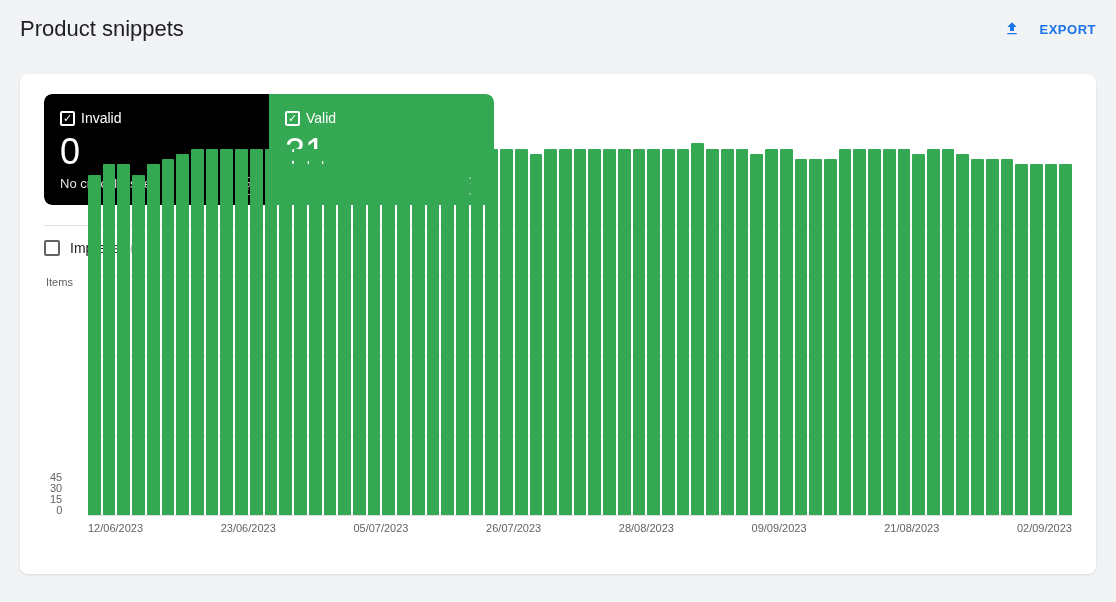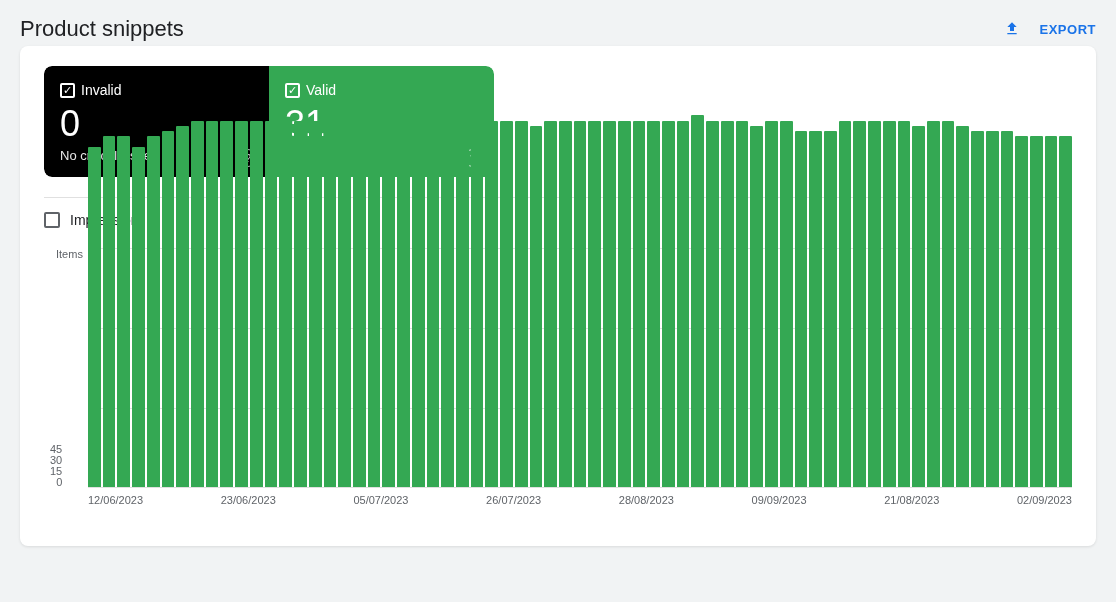--- a/index.html
+++ b/index.html
@@ -13,21 +13,21 @@
     .page {
       width: 1116px;
       height: 602px;
       background: #f1f3f4;
       padding: 16px 20px;
     }
     .header {
       display: flex;
       align-items: center;
       justify-content: space-between;
-      margin-bottom: 4px;
+      margin-bottom: 32px;
     }
     .page-title {
       font-size: 22px;
       font-weight: 400;
       color: #202124;
     }
     .export-btn {
       display: flex;
       align-items: center;
       gap: 20px;
@@ -143,21 +143,21 @@
     }
     .chart-area {
       position: relative;
       padding-left: 44px;
       padding-bottom: 24px;
     }
     .chart-y-label {
       font-size: 11px;
       color: #5f6368;
       position: absolute;
-      left: 12px;
+      left: 2px;
       top: 0;
       text-align: right;
     }
     .chart-container {
       position: relative;
       width: 100%;
       height: 240px;
     }
     .y-axis-labels {
       position: absolute;

